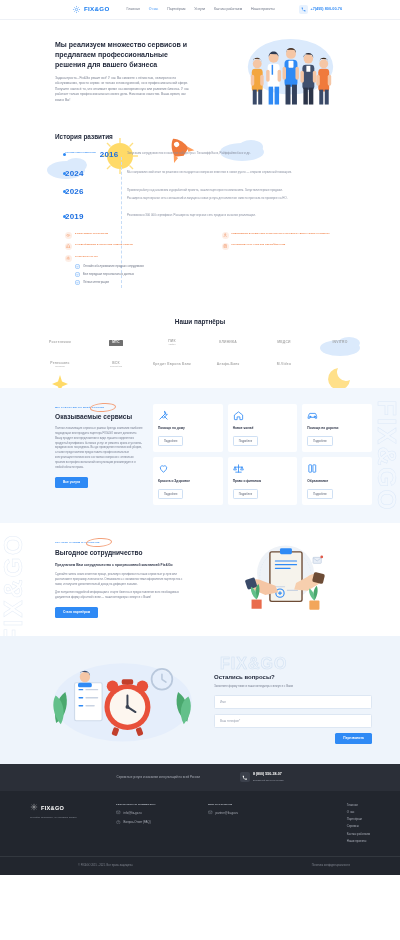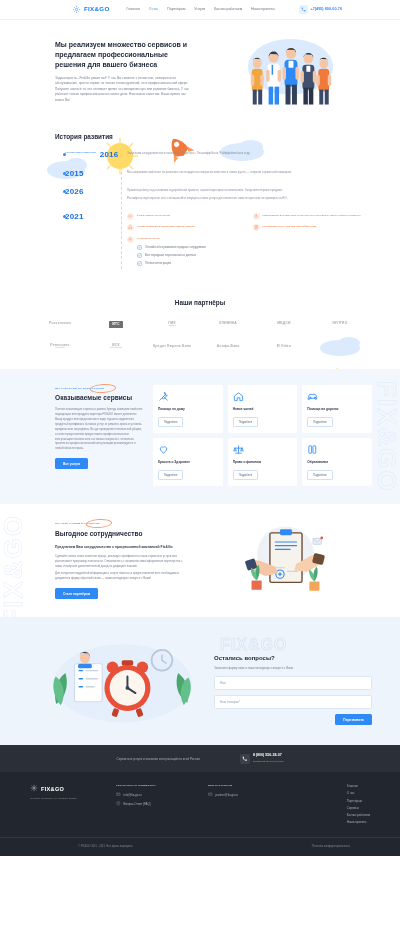--- a/index.html
+++ b/index.html
@@ -374,45 +374,50 @@
           <span class="tl-year">2016</span>
           <i class="tl-dot" style="top:4px;right:-5.5px"></i>
         </div>
         <div class="tl-body">
           <p>Запускаем сотрудничество в качестве call-центра с Тинькофф Банк, Райффайзенбанк и др.</p>
         </div>
       </div>
 
       <div class="tl-row">
         <div class="tl-year-col">
-          <span class="tl-year">2015</span>
+          <span class="tl-year">2024</span>
           <i class="tl-dot" style="top:4px;right:-5.5px"></i>
         </div>
         <div class="tl-body">
           <p>Мы направили свой опыт по решению нестандартных вопросов клиентов в новое русло — открыли сервисный помощник.</p>
         </div>
       </div>
 
       <div class="tl-row">
         <div class="tl-year-col">
           <span class="tl-year">2026</span>
           <i class="tl-dot" style="top:4px;right:-5.5px"></i>
         </div>
         <div class="tl-body">
           <p>Провели работу над анализом и доработкой проекта, нашли партнеров по компаниям. Запустили первые продажи.</p>
           <p>Расширена партнерская сеть соглашений и запущена новая услуга для клиентов: вместо прогноза по проверке на НО.</p>
         </div>
       </div>
 
-
       <div class="tl-row">
         <div class="tl-year-col">
-          <span class="tl-year">2021</span>
+          <span class="tl-year">2019</span>
           <i class="tl-dot" style="top:4px;right:-5.5px"></i>
         </div>
+        <div class="tl-body">
+          <p>Реализовано 300 000 сертификат. Расширена партнерская сеть продаж и каналов реализации.</p>
+        </div>
+      </div>
+
+      <div class="tl-row">
         <div class="tl-body">
           <div class="feat-grid">
             <div class="feat">
               <span class="feat-ic">
                 <svg viewBox="0 0 24 24" width="4.4" height="4.4" fill="none" stroke="#f07a3c" stroke-width="2">
                   <path d="M3 12l4-4 5 3 5-3 4 4-5 6-4-3-4 3z"></path>
                 </svg>
               </span>
               <span class="feat-label">5 КЛЮЧЕВЫХ ПАРТНЁРОВ</span>
             </div>

